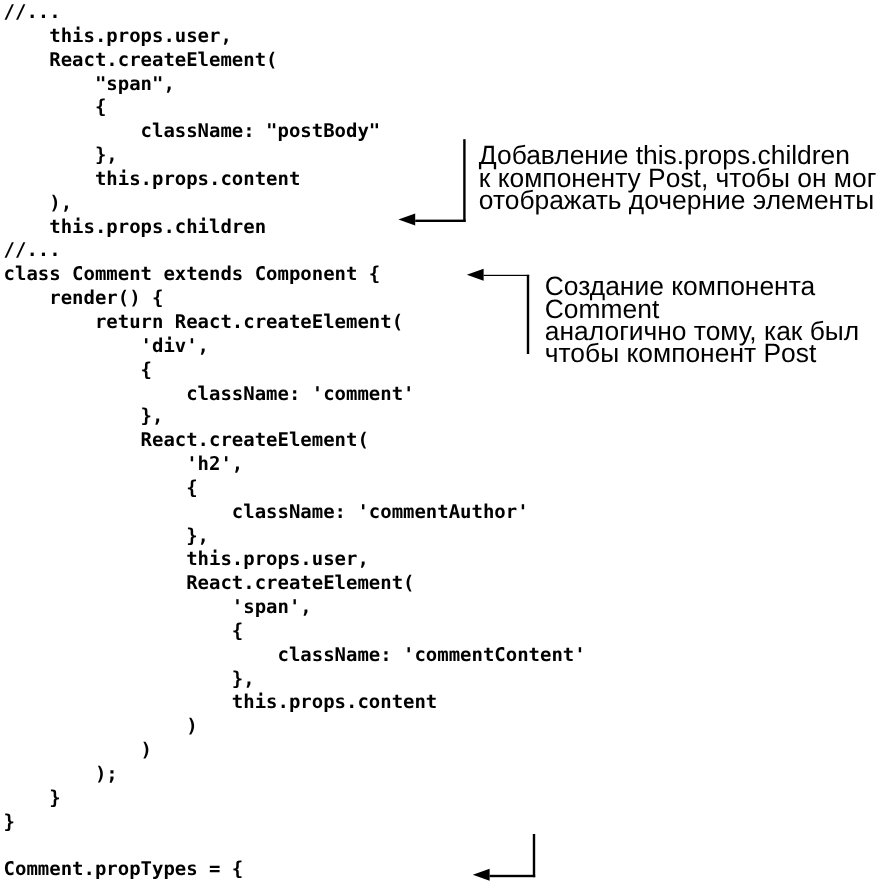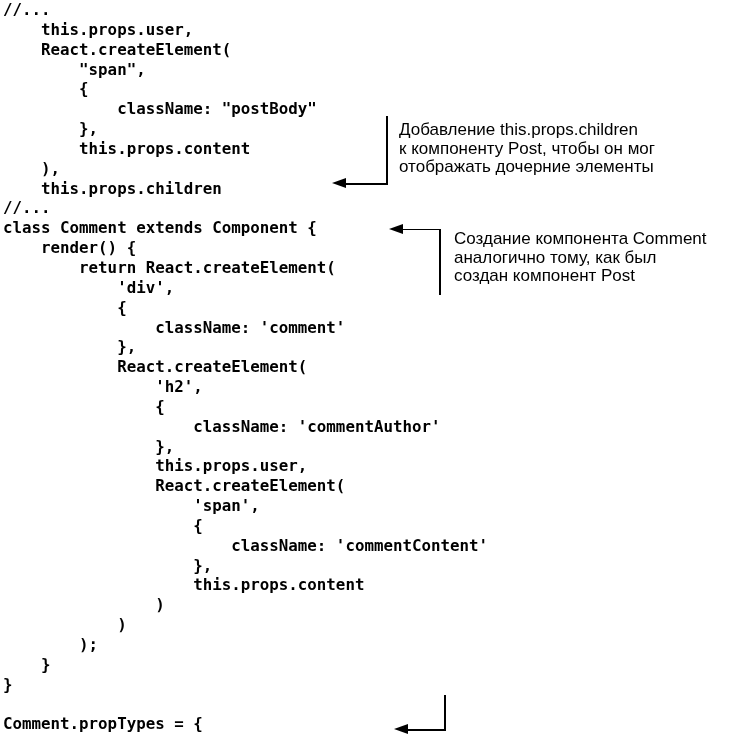--- a/index.html
+++ b/index.html
@@ -23,21 +23,21 @@
     font-family: "DejaVu Sans Mono", "Liberation Mono", monospace;
     font-size: 15.8px;
     line-height: 19.85px;
     font-weight: bold;
     white-space: pre;
     color: #000000;
   }
   .annotation {
     position: absolute;
     font-family: "Liberation Sans", "DejaVu Sans", sans-serif;
-    font-size: 17px;
+    font-size: 22px;
     line-height: 18.7px;
     white-space: pre-line;
     color: #000000;
   }
   .ann1 { left: 399px; top: 121px; }
   .ann2 { left: 454px; top: 230px; }
   .ann3 { left: 457px; top: 702px; }
 
   .aline {
     position: absolute;
@@ -110,21 +110,21 @@
 
   <div class="annotation ann1">Добавление this.props.children
 к компоненту Post, чтобы он мог
 отображать дочерние элементы</div>
   <div class="aline a1v"></div>
   <div class="aline a1h"></div>
   <div class="ahead a1head"></div>
 
   <div class="annotation ann2">Создание компонента Comment
 аналогично тому, как был
-создан компонент Post</div>
+чтобы компонент Post</div>
   <div class="aline a2h"></div>
   <div class="aline a2v"></div>
   <div class="ahead a2head"></div>
 
   <div class="aline a3v"></div>
   <div class="aline a3h"></div>
   <div class="ahead a3head"></div>
 
 </div>
 

